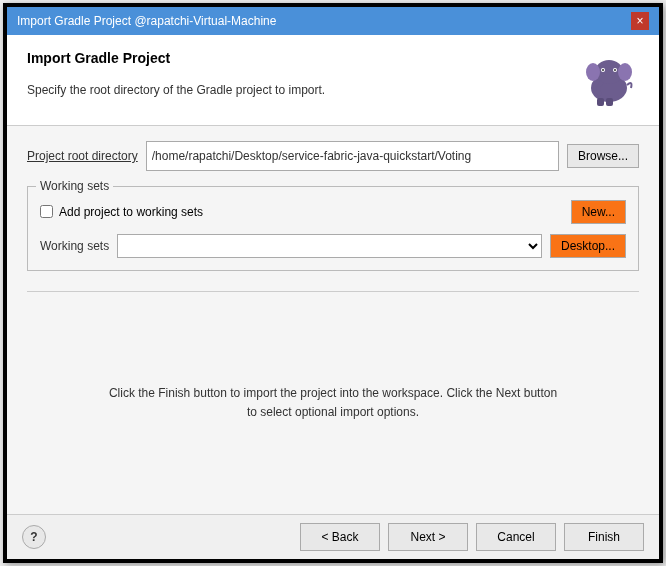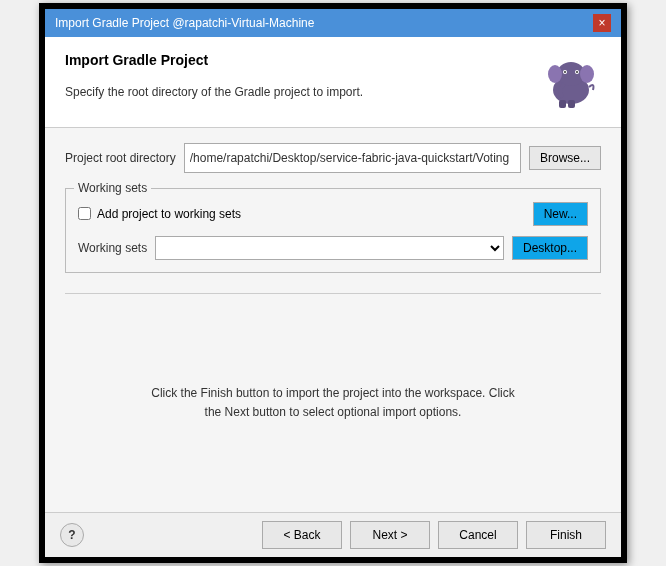--- a/index.html
+++ b/index.html
@@ -9,24 +9,24 @@
       height: 566px;
       background: #f0f0f0;
       font-family: Arial, sans-serif;
       font-size: 13px;
       display: flex;
       align-items: center;
       justify-content: center;
     }
 
     .dialog {
-      width: 588px;
+      width: 660px;
       height: 560px;
       background: #f5f5f5;
-      border: 6px solid #000000;
+      border: 4px solid #000000;
       box-shadow: 2px 2px 8px rgba(0,0,0,0.4);
       display: flex;
       flex-direction: column;
     }
 
     .title-bar {
       background: #4a90d9;
       color: white;
       padding: 5px 10px;
       display: flex;
@@ -94,20 +94,21 @@
       display: flex;
       align-items: center;
       margin-bottom: 15px;
     }
 
     .field-label {
       font-size: 12px;
       color: #333;
       white-space: nowrap;
       margin-right: 8px;
+      text-decoration: underline;
     }
 
     .field-input {
       flex: 1;
       height: 24px;
       border: 1px solid #aaa;
       padding: 14px 5px;
       font-size: 12px;
       background: white;
       color: #333;
@@ -183,21 +184,21 @@
       border: 1px solid #aaa;
       background: white;
       font-size: 12px;
       padding: 2px 5px;
     }
 
     .action-btn {
       padding: 3px 10px;
       height: 24px;
       border: 1px solid #aaa;
-      background: #0ea5e9;
+      background: #f97316;
       font-size: 12px;
       cursor: pointer;
       white-space: nowrap;
     }
 
     .separator {
       border: none;
       border-top: 1px solid #ccc;
       margin: 5px 0 15px 0;
     }

